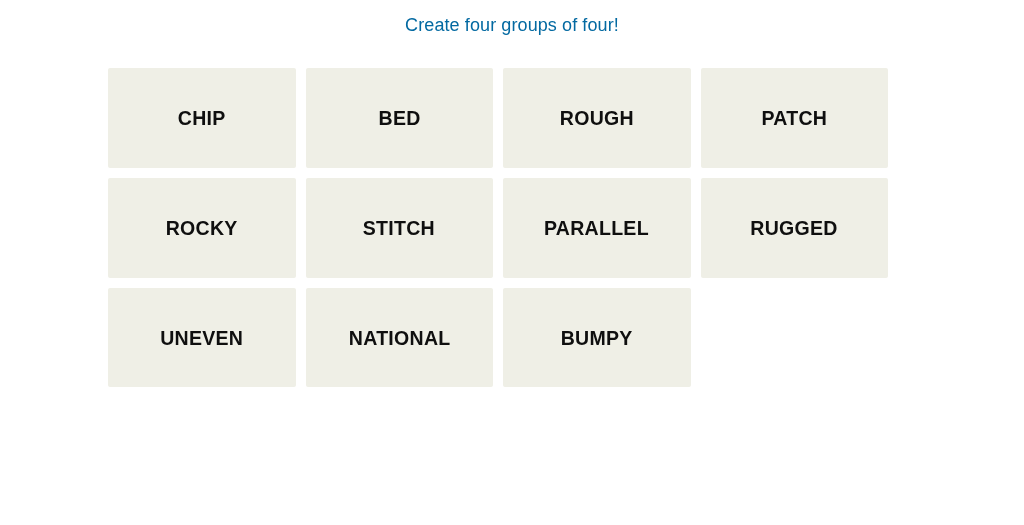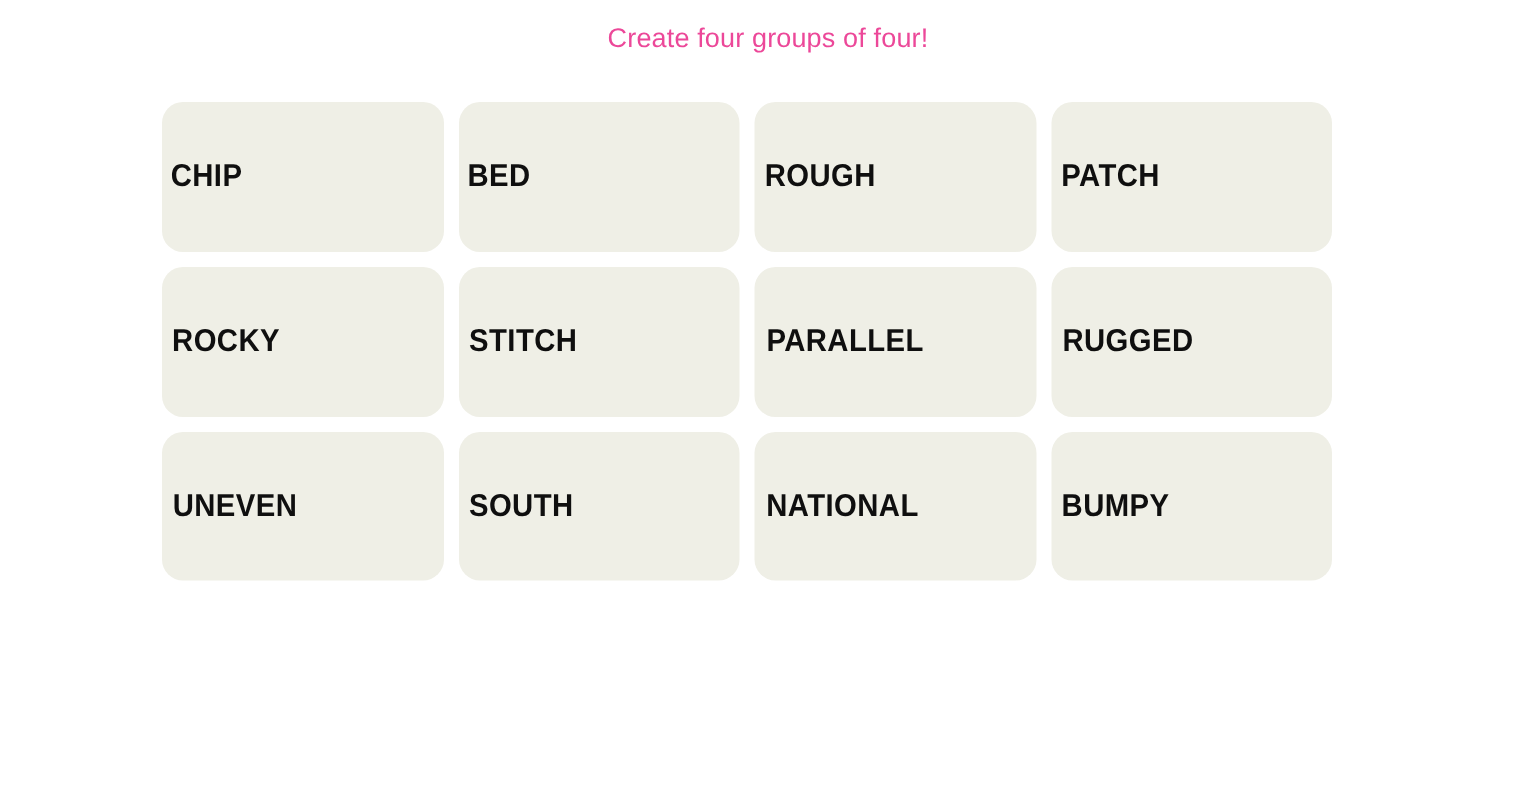--- a/index.html
+++ b/index.html
@@ -25,21 +25,21 @@
 
   .title {
     position: absolute;
     top: 13px;
     left: 0;
     width: 1024px;
     text-align: center;
     font-family: "Liberation Sans", sans-serif;
     font-size: 18px;
     font-weight: 400;
-    color: #ec4899;
+    color: #0369a1;
     letter-spacing: 0.1px;
     line-height: 24px;
     white-space: nowrap;
   }
 
   .board {
     position: absolute;
     left: 108px;
     top: 68px;
     width: 780px;
@@ -47,23 +47,24 @@
     display: grid;
     grid-template-columns: repeat(4, 1fr);
     grid-template-rows: repeat(4, 1fr);
     column-gap: 10px;
     row-gap: 10px;
     box-sizing: border-box;
   }
 
   .tile {
     background: #efefe6;
-    border-radius: 14px;
+    border-radius: 2px;
     display: flex;
     align-items: center;
+    justify-content: center;
     box-sizing: border-box;
     overflow: hidden;
     padding: 0 4px;
     cursor: pointer;
     user-select: none;
   }
 
   .tile-label {
     font-family: "Liberation Sans", sans-serif;
     font-weight: bold;
@@ -115,23 +116,20 @@
     </div>
 
     <div class="tile">
       <span class="tile-label">RUGGED</span>
     </div>
 
     <div class="tile">
       <span class="tile-label">UNEVEN</span>
     </div>
 
-    <div class="tile">
-      <span class="tile-label">SOUTH</span>
-    </div>
 
 
 
     <div class="tile">
       <span class="tile-label">NATIONAL</span>
     </div>
 
 
 
     <div class="tile">

